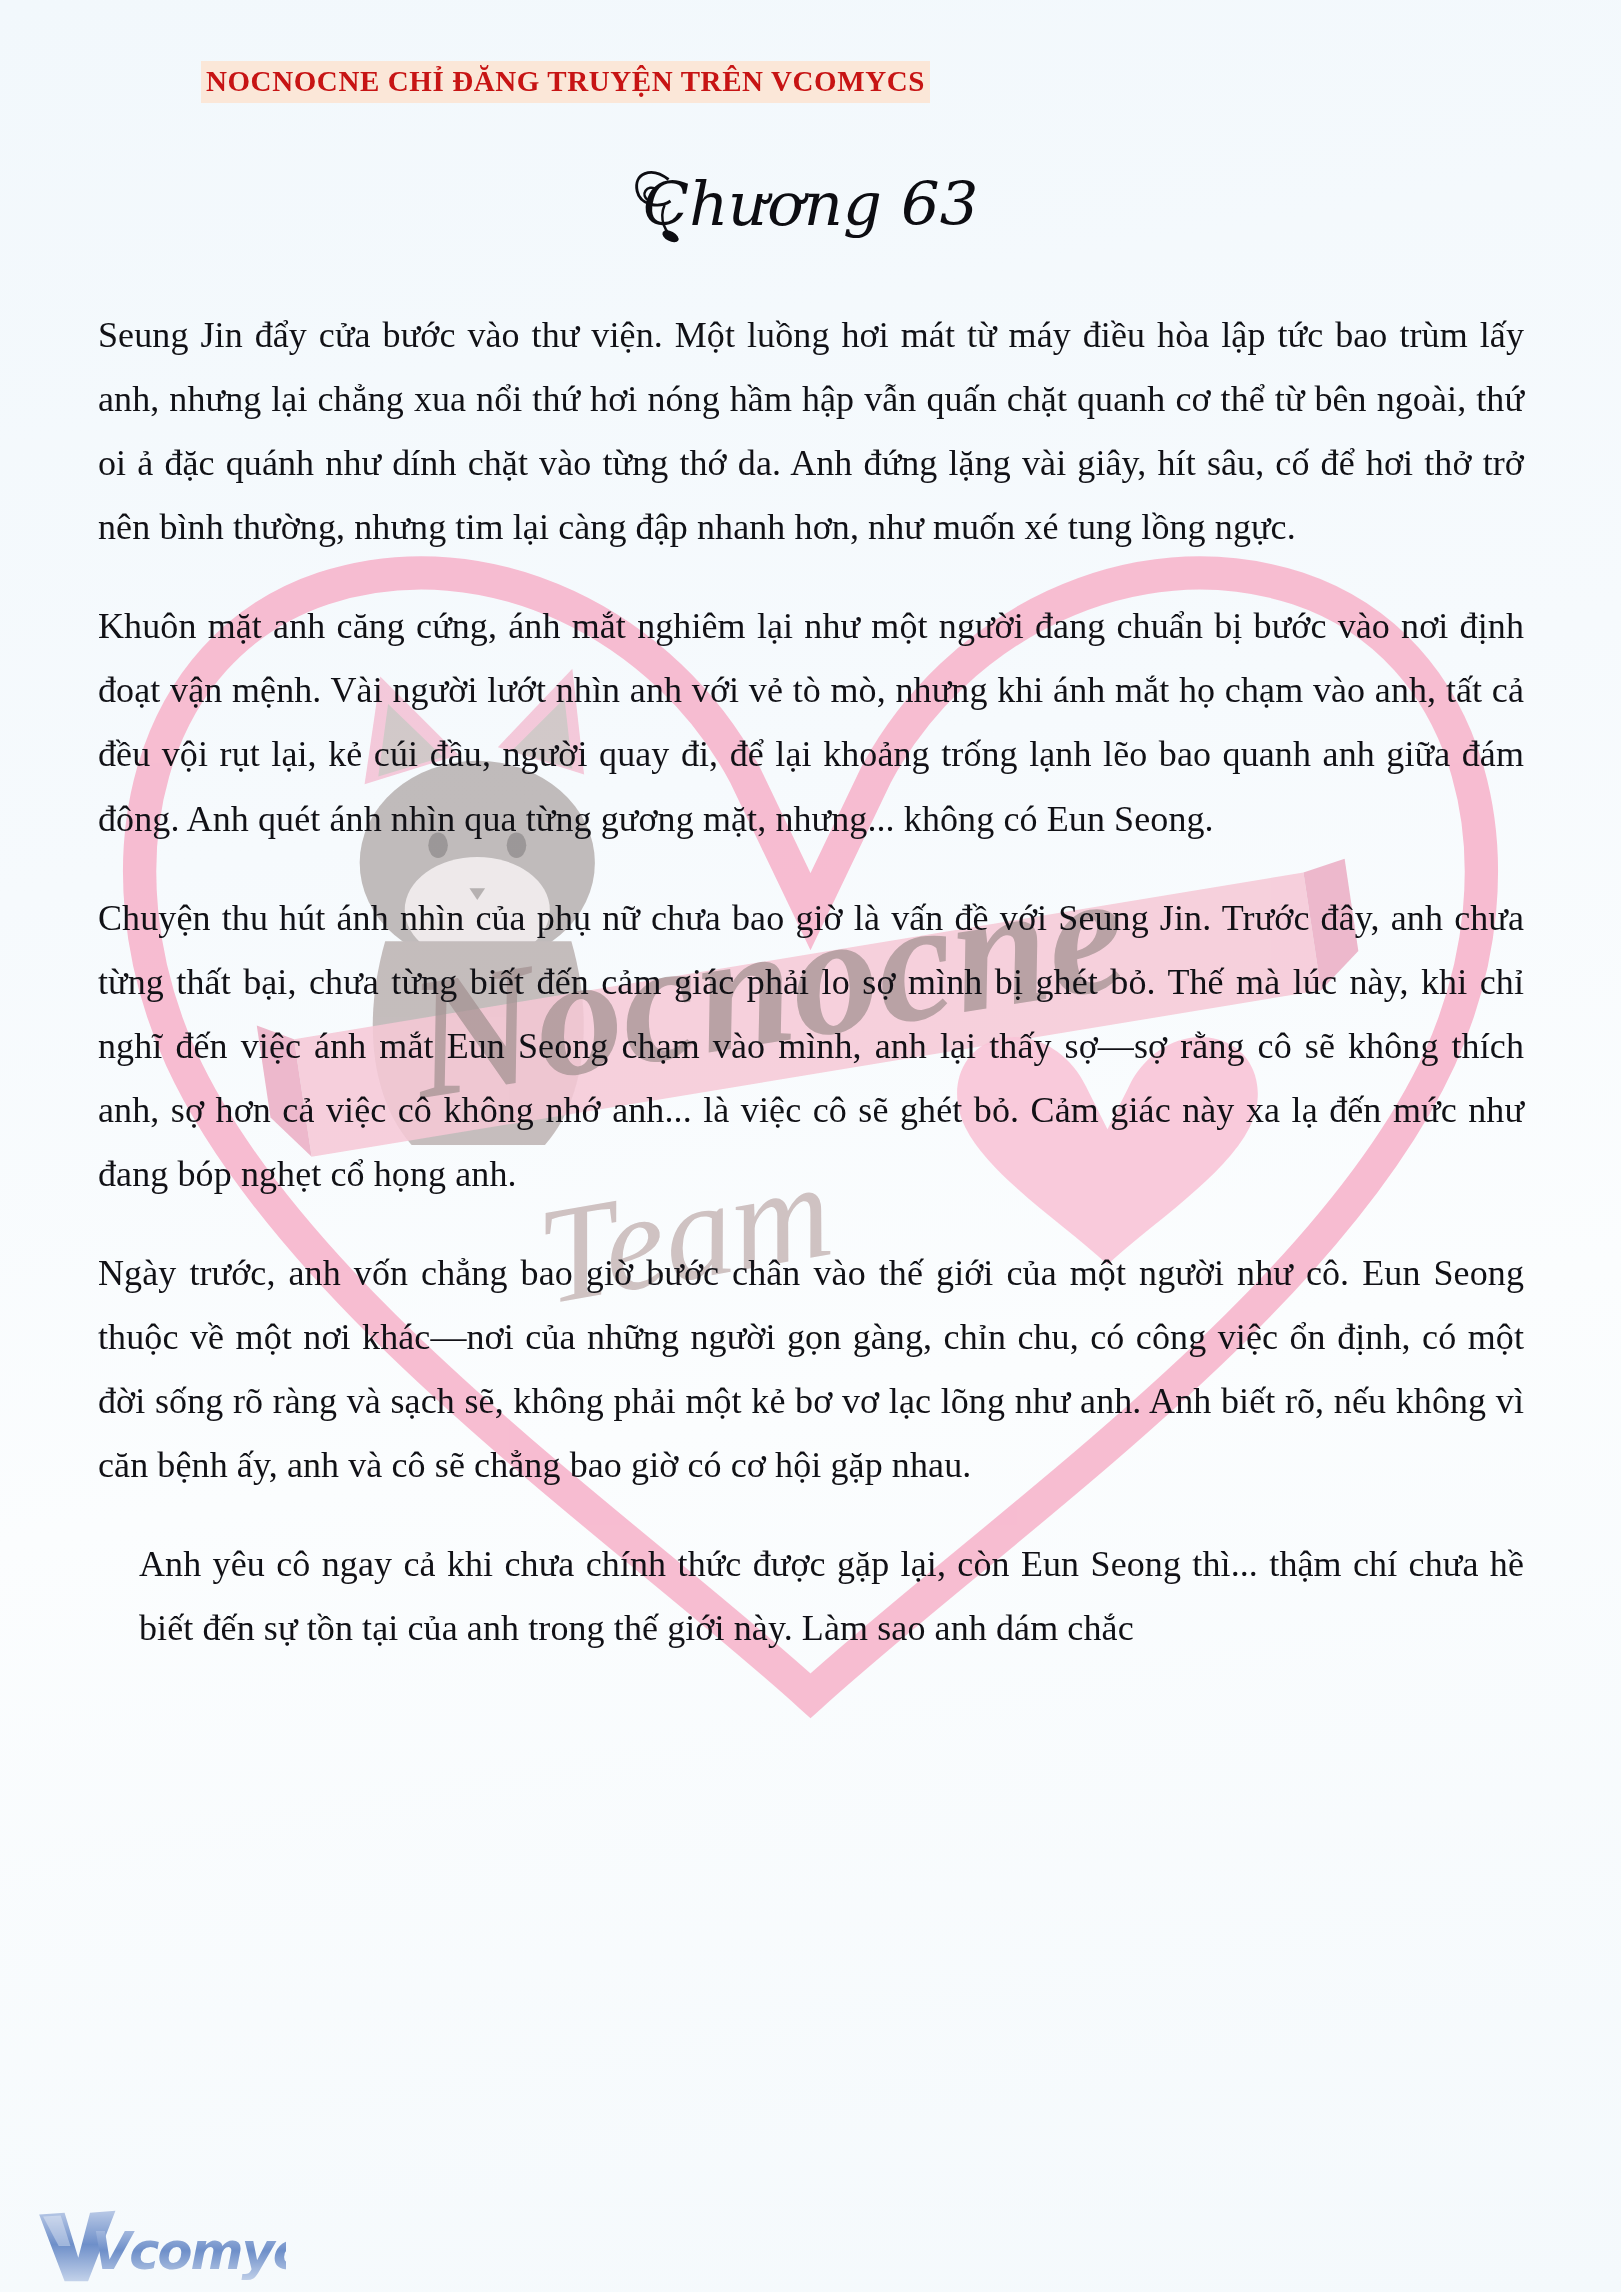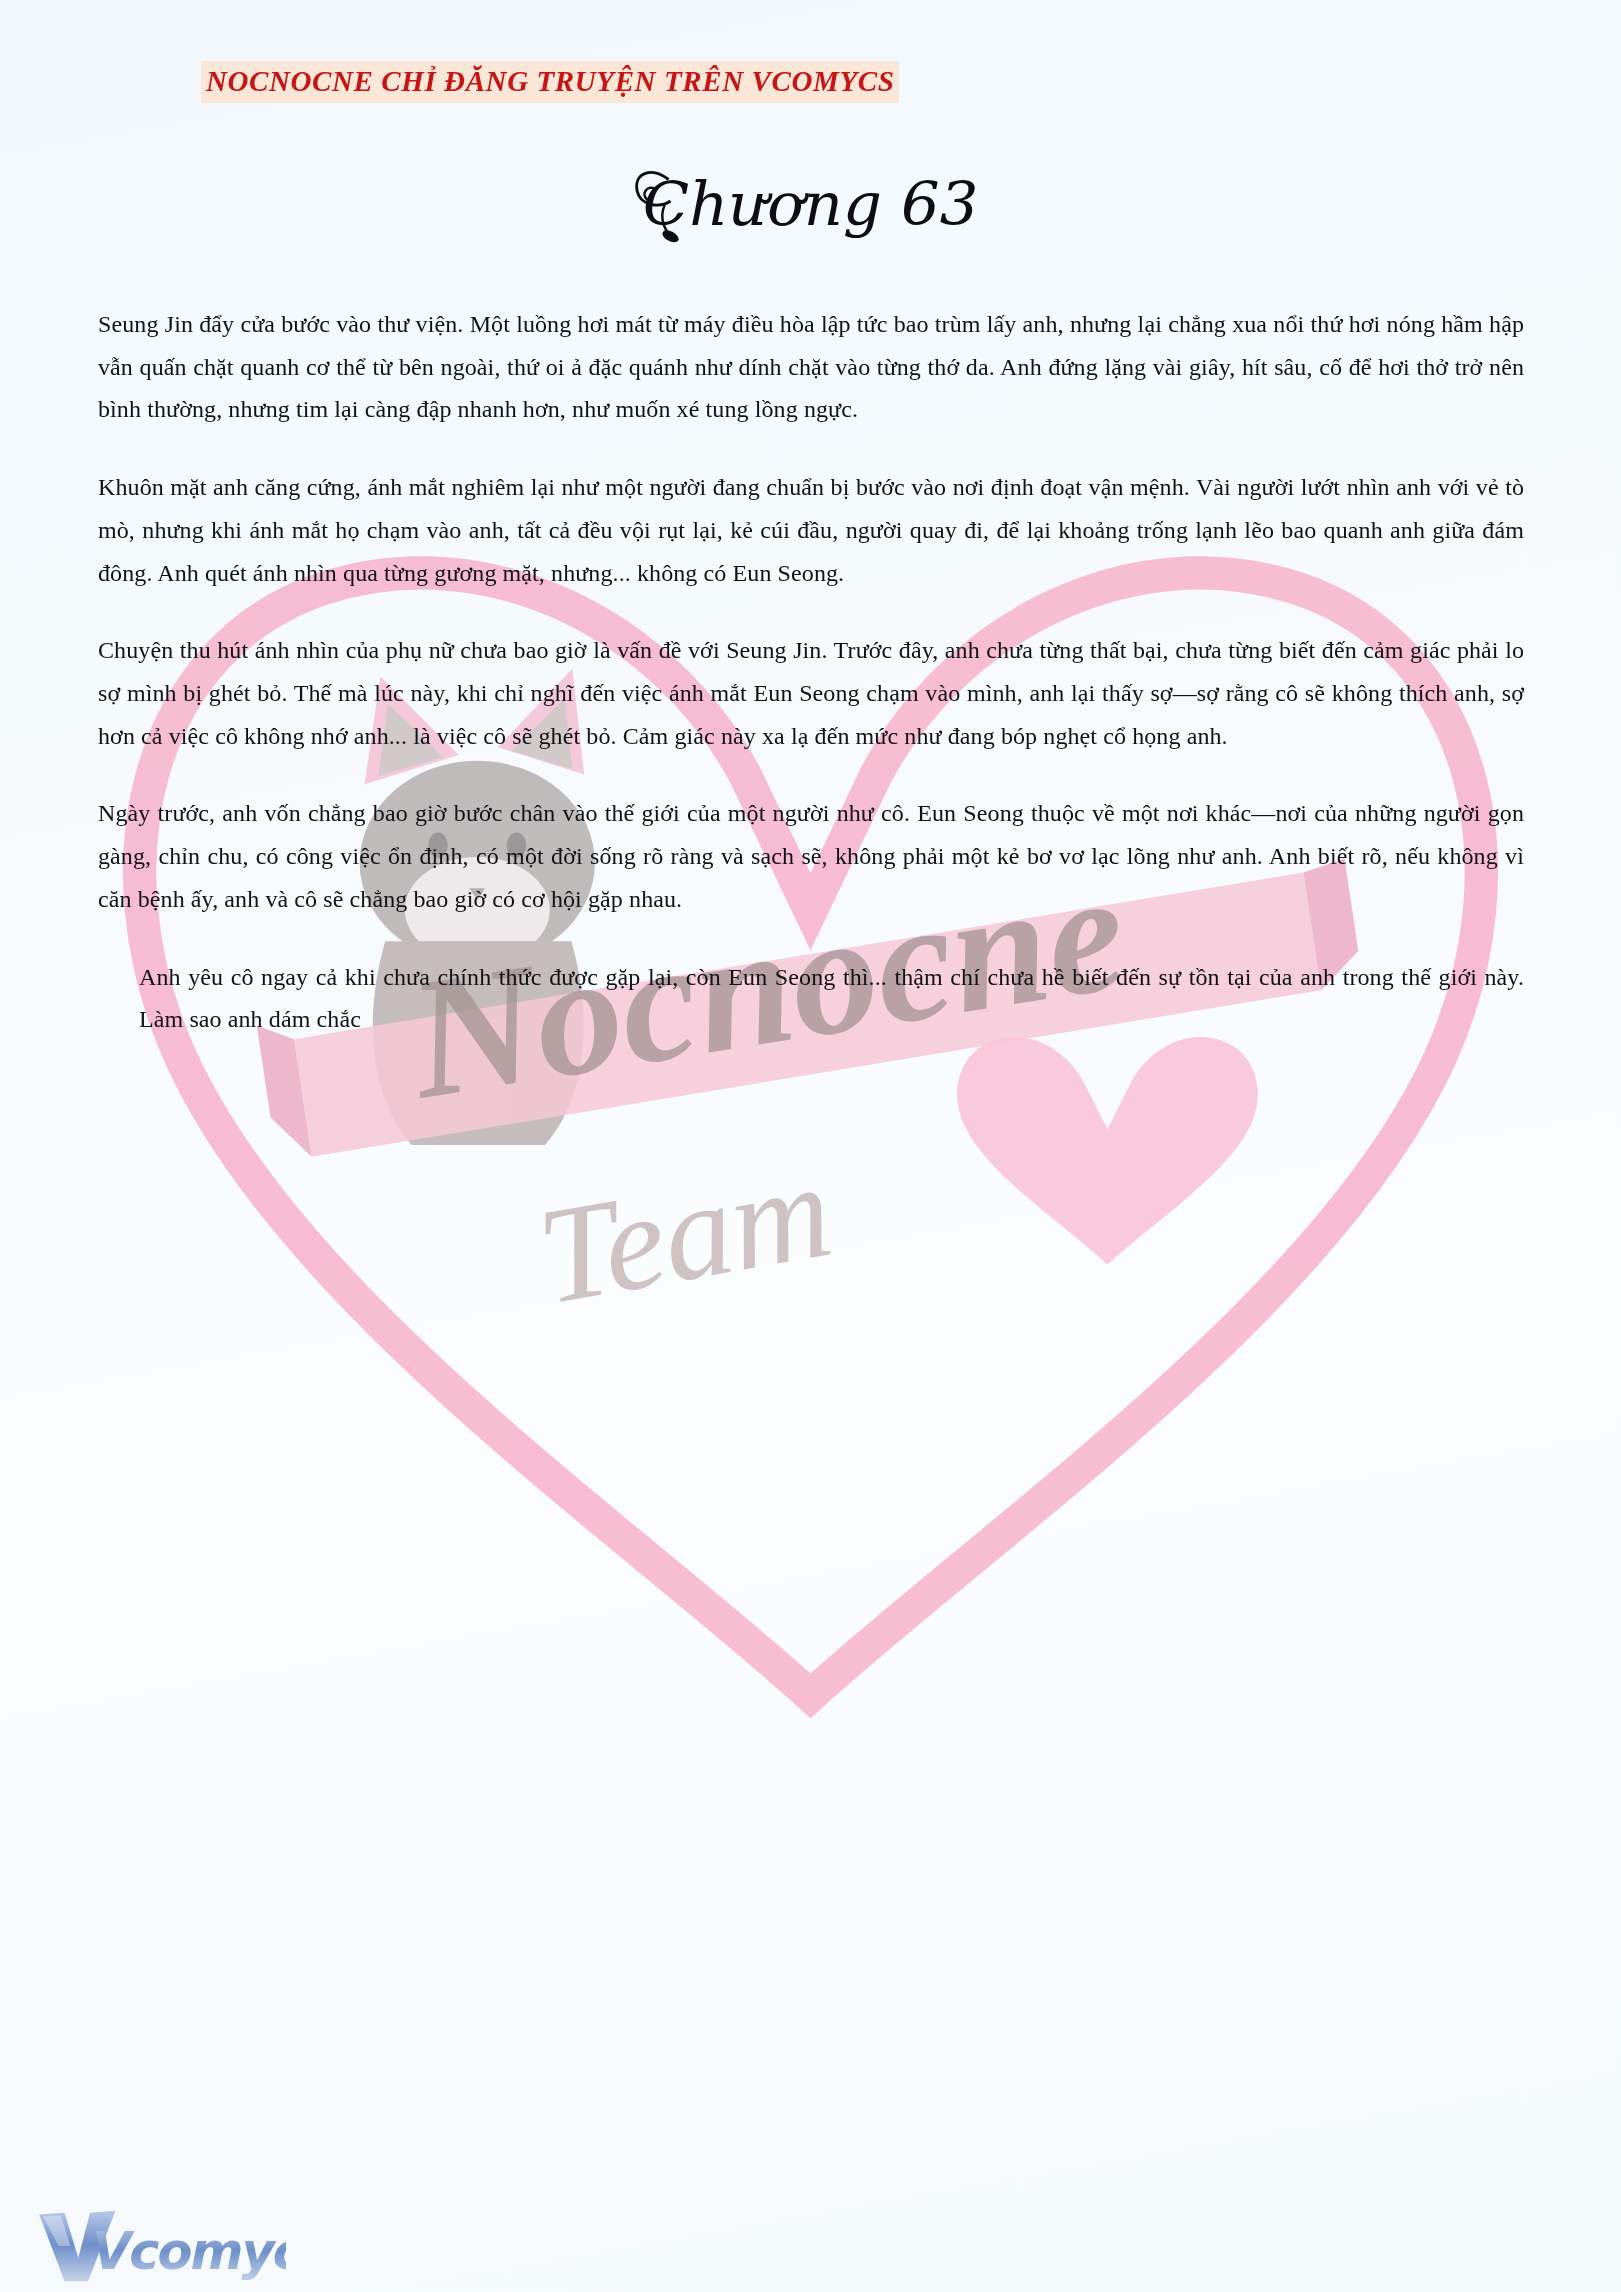--- a/index.html
+++ b/index.html
@@ -36,21 +36,20 @@
   .content {
     position: absolute;
     left: 0; top: 0;
     width: 1621px;
     z-index: 3;
   }
 
   
   .header-wrap {
     padding: 61px 16px 0 201px;
-    font-style: italic;
   }
   .header-banner {
     display: inline-block;
     color: #c71414;
     background: #fbe7d8;
     font-family: "Liberation Serif", serif;
     font-weight: bold;
     font-size: 29px;
     letter-spacing: 0.6px;
     line-height: 1.28;
@@ -71,21 +70,21 @@
   }
   .chapter-title svg { display: block; }
 
   
   .body-text {
     margin: 53px 98px 0 98px;
     width: 1426px;
   }
   .para {
     font-family: "Liberation Serif", serif;
-    font-size: 24px;
+    font-size: 36px;
     line-height: 1.78;
     color: #111116;
     text-align: justify;
     text-justify: inter-word;
     margin: 0 0 35px 0;
     letter-spacing: 0.1px;
   }
   .para:last-child { margin-bottom: 0; margin-left: 41px; }
 
   

